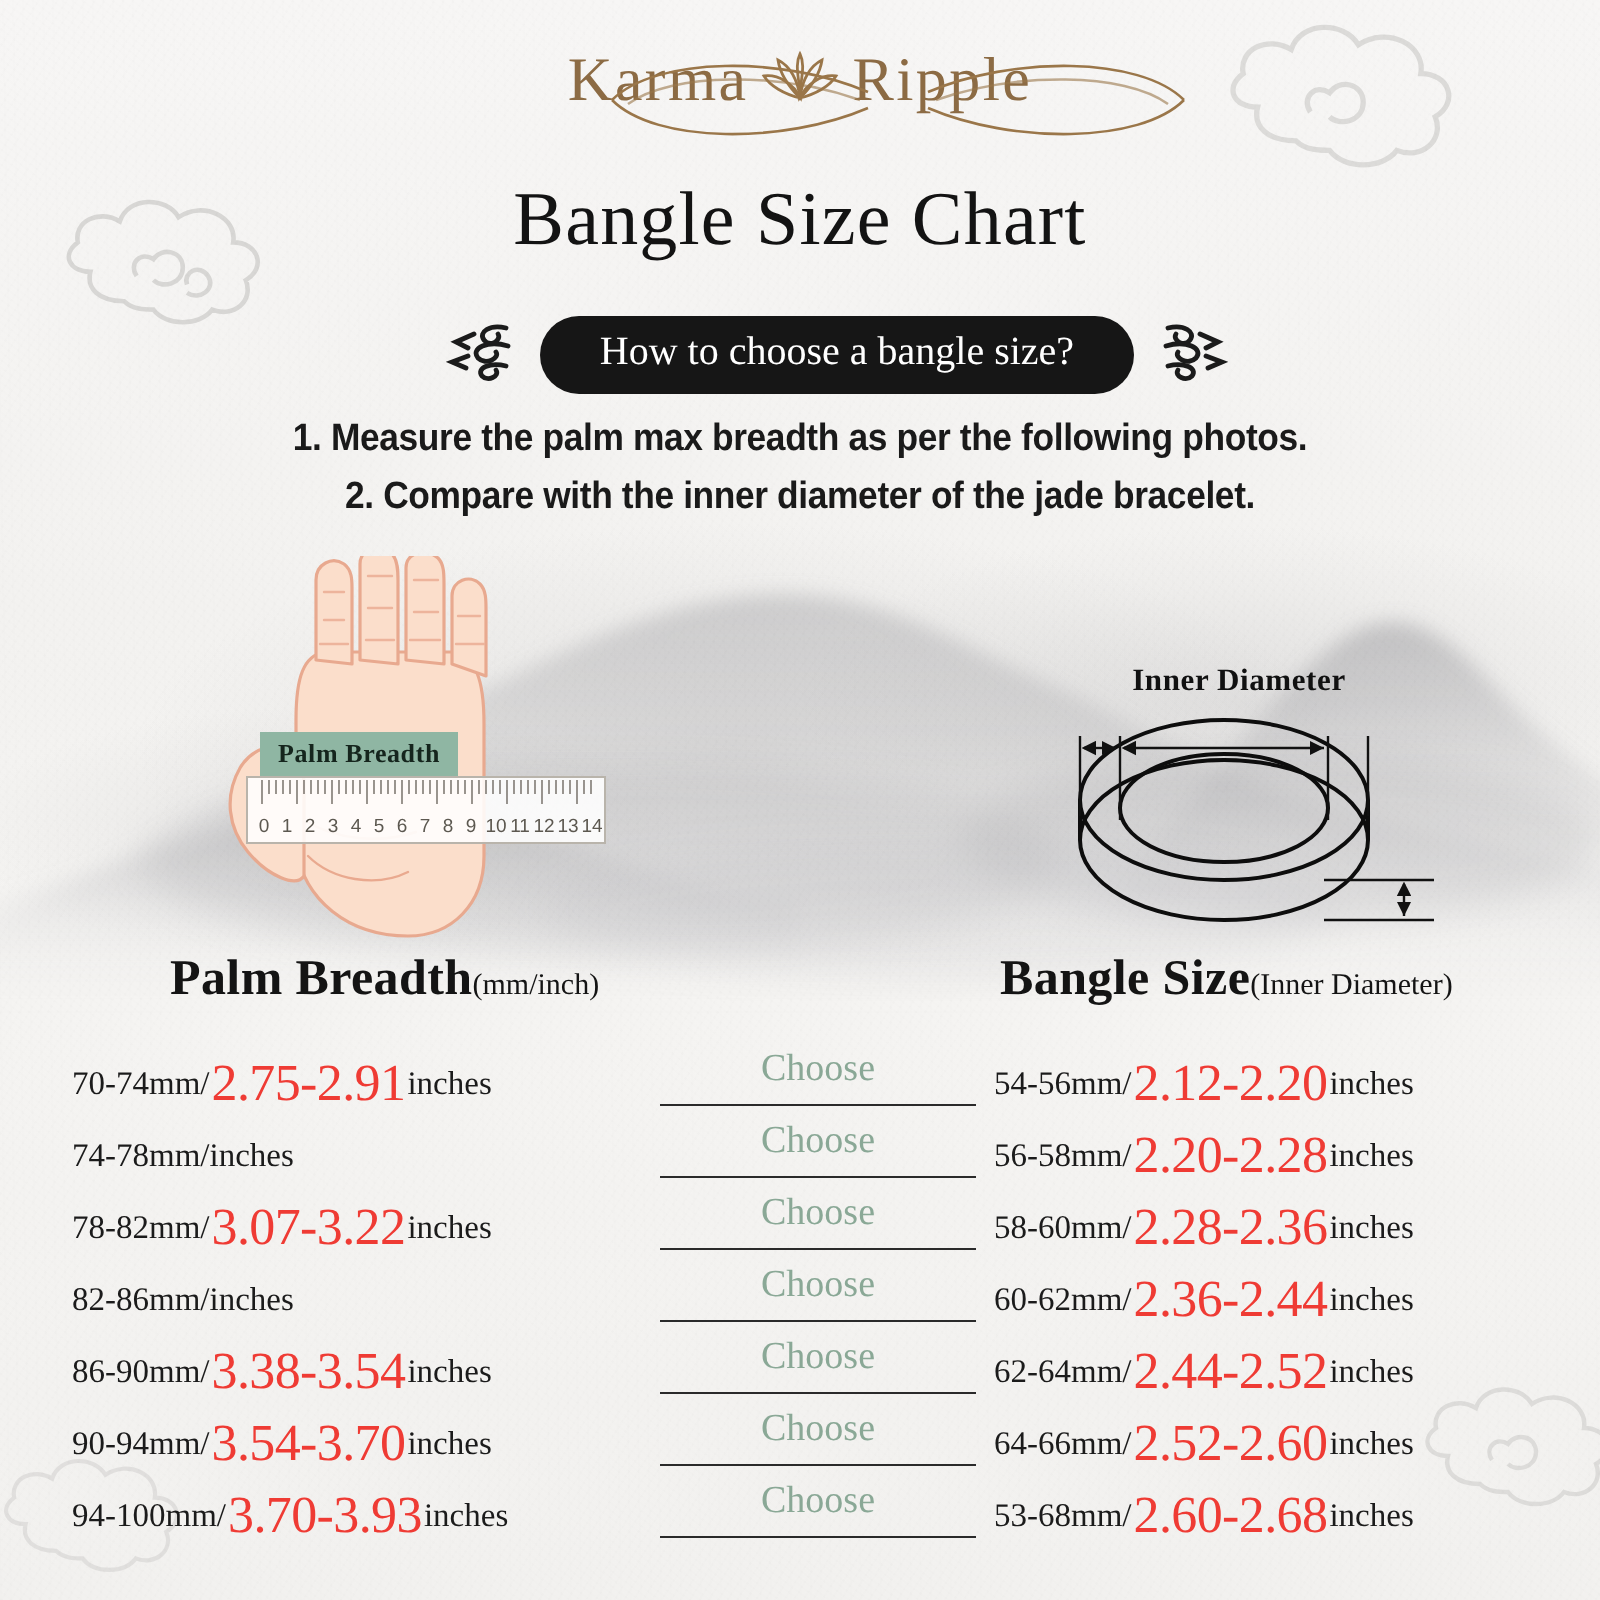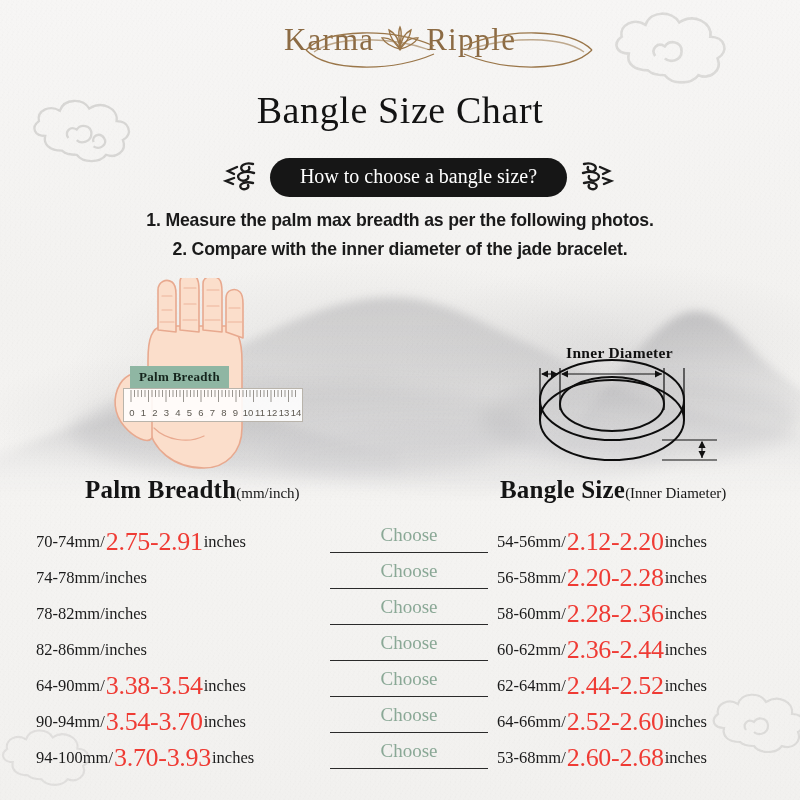--- a/index.html
+++ b/index.html
@@ -147,21 +147,21 @@
   #bangle-fig {
     position: absolute;
     left: 512px;
     top: 328px;
     width: 215px;
     height: 145px;
   }
   #bangle-label {
     position: absolute;
     left: 0; right: 0;
-    top: 16px;
+    top: 4px;
     text-align: center;
     font-family: "Liberation Serif", serif;
     font-weight: bold;
     font-size: 15.5px;
     color: #111;
     letter-spacing: 0.3px;
   }
 
   
   .col-head {
@@ -497,20 +497,21 @@
         </div>
         <div class="size-text right-text">
           <span class="mm">56-58mm/</span>
           <span class="inch">2.20-2.28</span>
           <span class="unit">inches</span>
         </div>
       </div>
       <div class="row">
         <div class="size-text left-text">
           <span class="mm">78-82mm/</span>
+          <span class="inch">3.07-3.22</span>
           <span class="unit">inches</span>
         </div>
         <div class="choose-cell">
           <span class="choose-label">Choose</span>
           <span class="choose-line"></span>
         </div>
         <div class="size-text right-text">
           <span class="mm">58-60mm/</span>
           <span class="inch">2.28-2.36</span>
           <span class="unit">inches</span>
@@ -526,21 +527,21 @@
           <span class="choose-line"></span>
         </div>
         <div class="size-text right-text">
           <span class="mm">60-62mm/</span>
           <span class="inch">2.36-2.44</span>
           <span class="unit">inches</span>
         </div>
       </div>
       <div class="row">
         <div class="size-text left-text">
-          <span class="mm">64-90mm/</span>
+          <span class="mm">86-90mm/</span>
           <span class="inch">3.38-3.54</span>
           <span class="unit">inches</span>
         </div>
         <div class="choose-cell">
           <span class="choose-label">Choose</span>
           <span class="choose-line"></span>
         </div>
         <div class="size-text right-text">
           <span class="mm">62-64mm/</span>
           <span class="inch">2.44-2.52</span>

